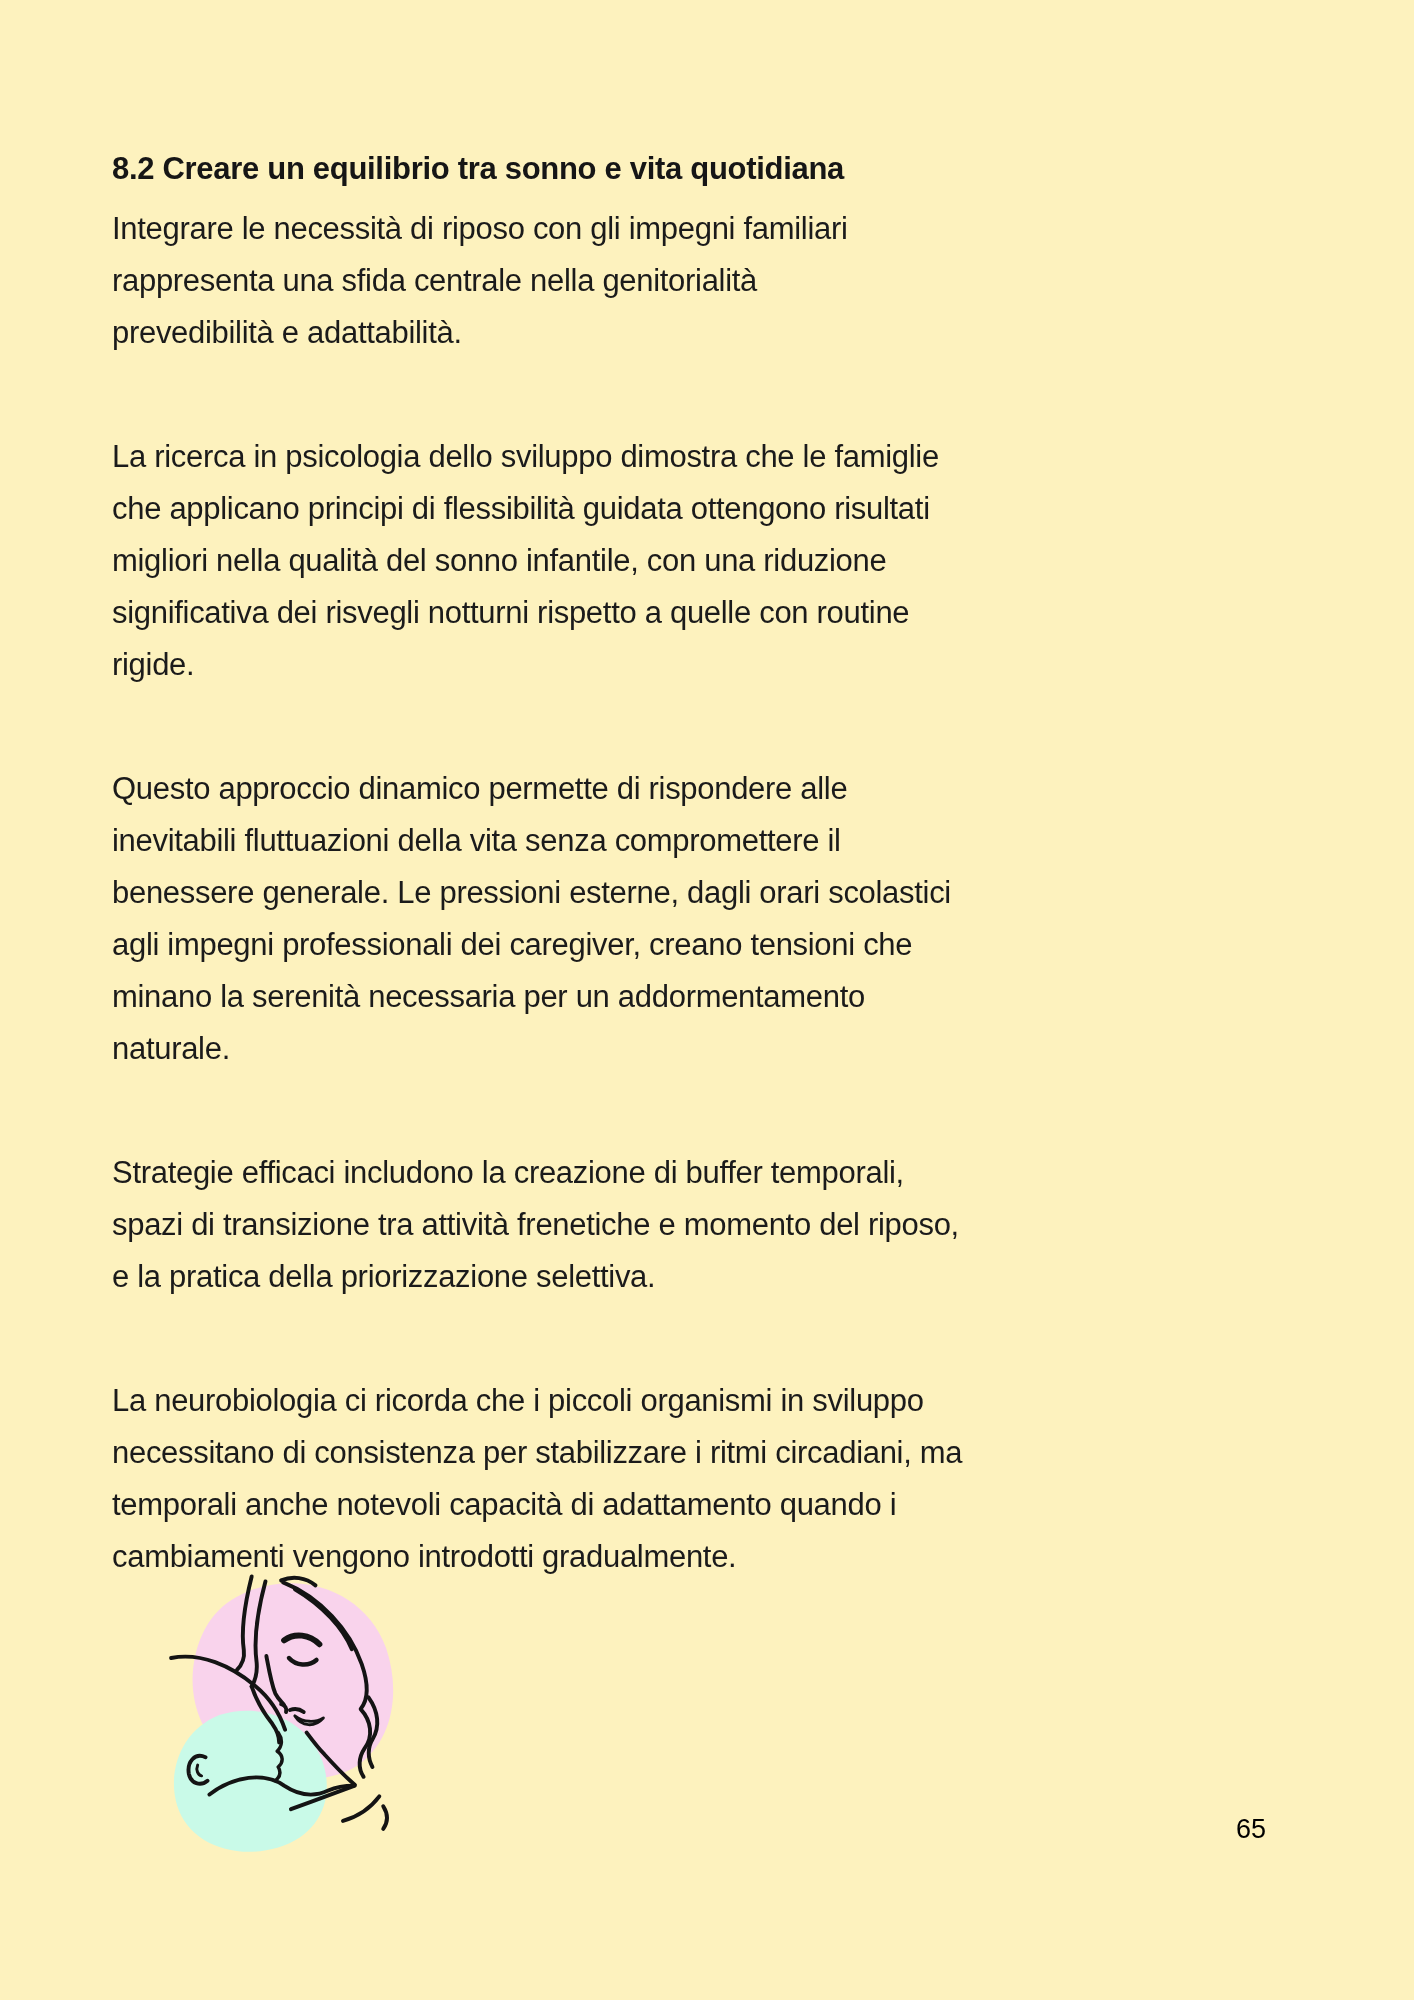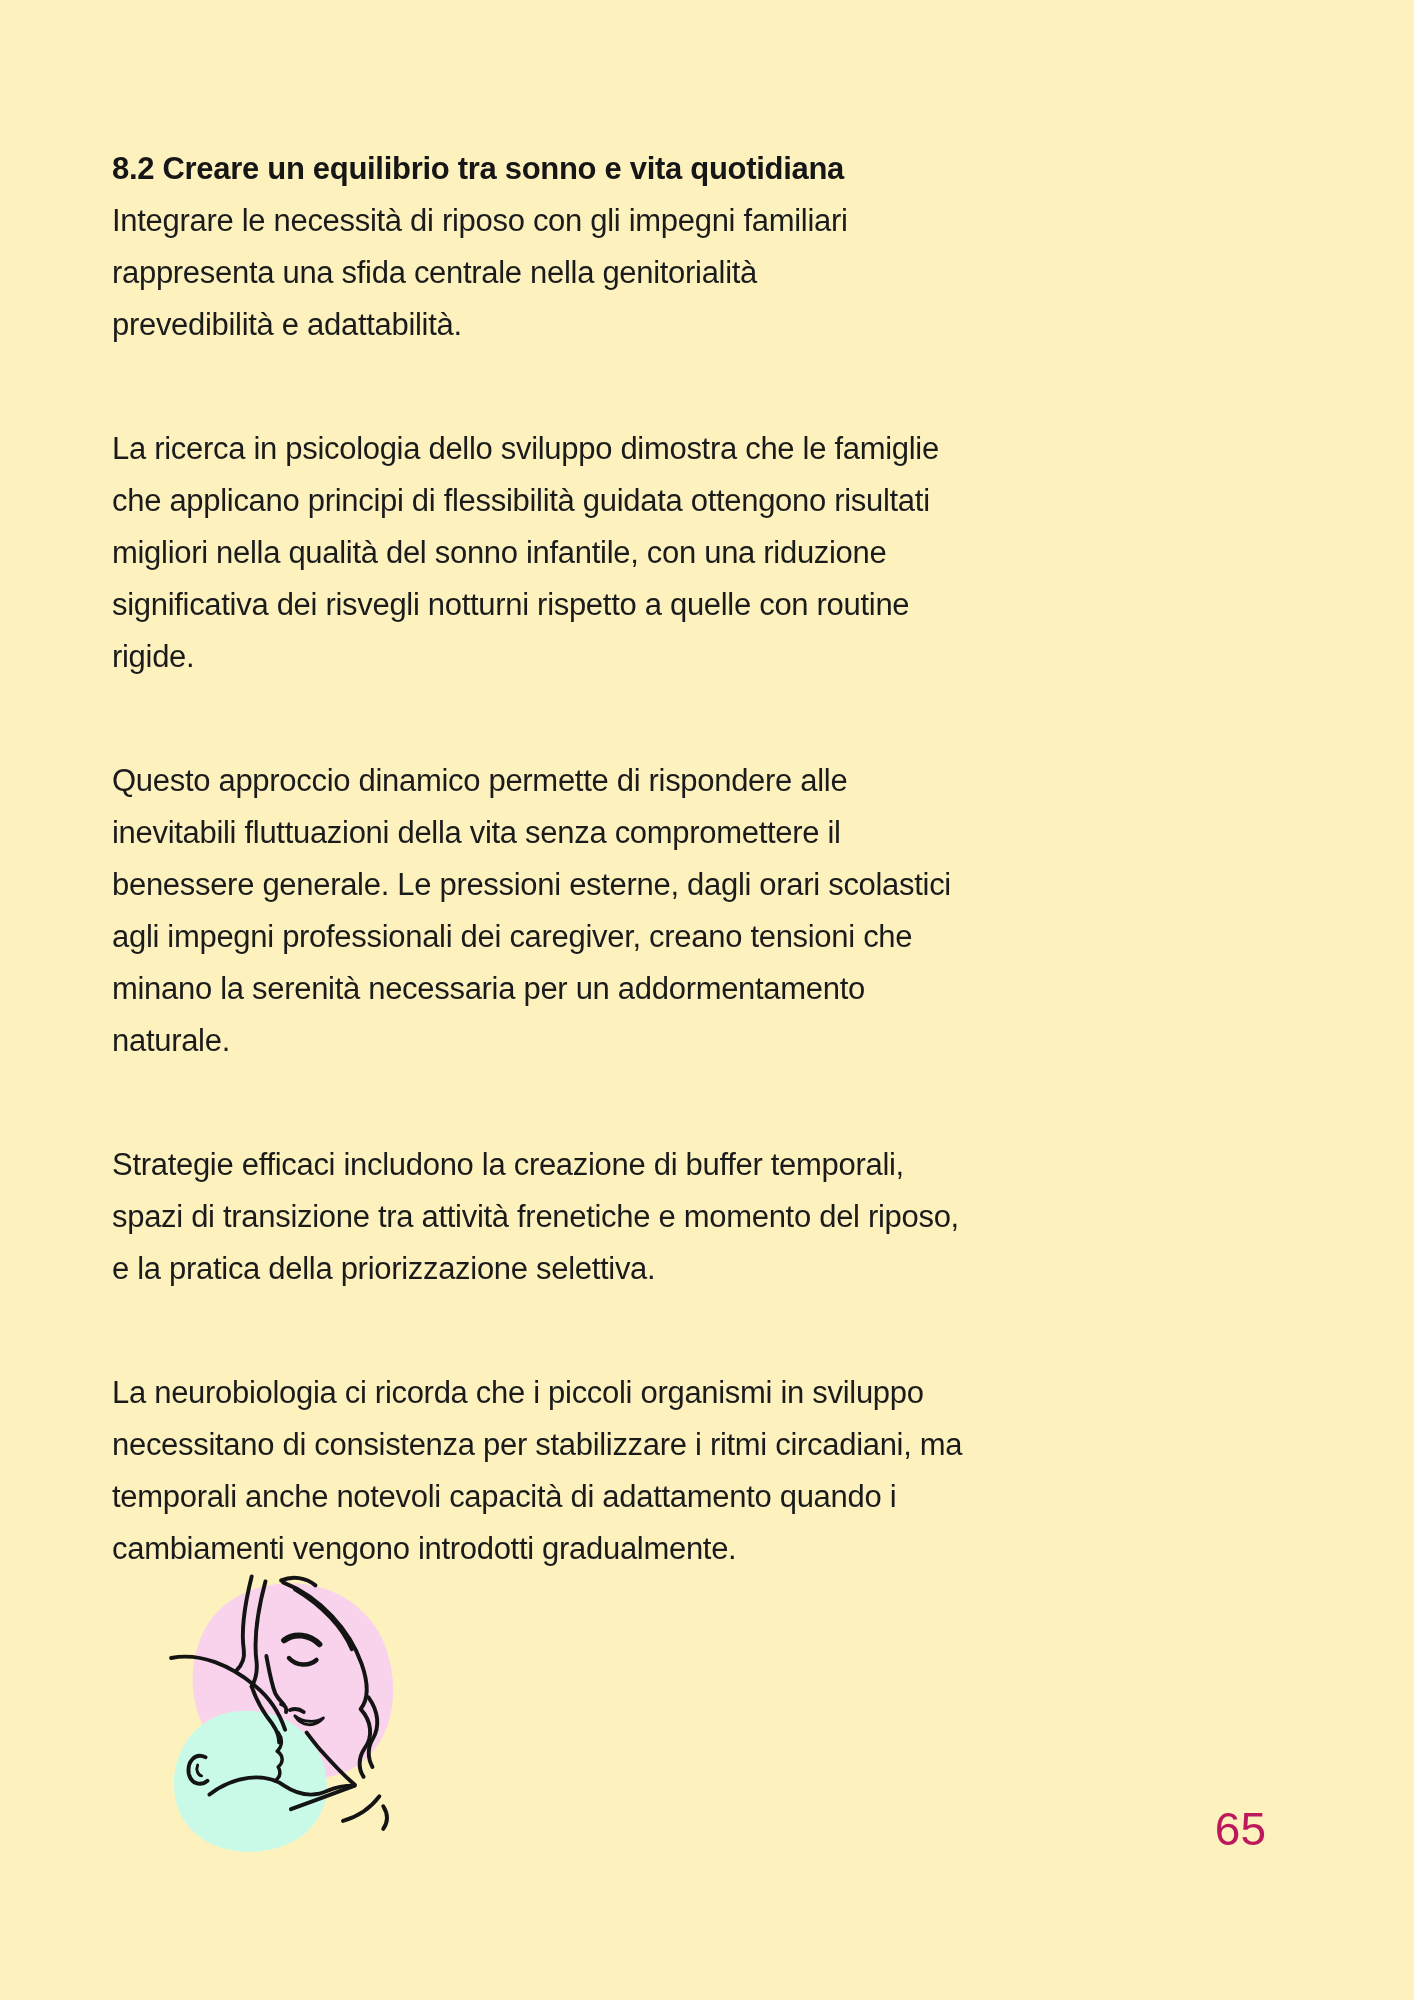--- a/index.html
+++ b/index.html
@@ -23,44 +23,44 @@
   }
   .heading {
     font-size: 31px;
     font-weight: 700;
     line-height: 52px;
     letter-spacing: -0.3px;
     white-space: nowrap;
     color: #161616;
     margin-top: 8px;
   }
-  .paragraph { margin-top: 0; }
+  .paragraph { margin-top: 8px; }
   .paragraph:not(:first-child) { margin-top: 72px; }
   .line {
     font-size: 31px;
     font-weight: 400;
     line-height: 52px;
     letter-spacing: -0.3px;
     white-space: nowrap;
   }
   .illustration {
     position: absolute;
     left: 126px;
     top: 1546px;
     width: 324px;
     height: 332px;
   }
   .page-number {
     position: absolute;
     top: 1806px;
     right: 148px;
-    font-size: 46px;
+    font-size: 27px;
     font-weight: 400;
     line-height: 46px;
-    color: #be185d;
+    color: #000000;
   }
 </style>
 </head>
 <body style="background: rgb(253, 242, 190); color: rgb(27, 27, 27);">
 
 <main class="page">
 
   <section class="text-block">
     <h2 class="heading">8.2 Creare un equilibrio tra sonno e vita quotidiana</h2>
     <div>

